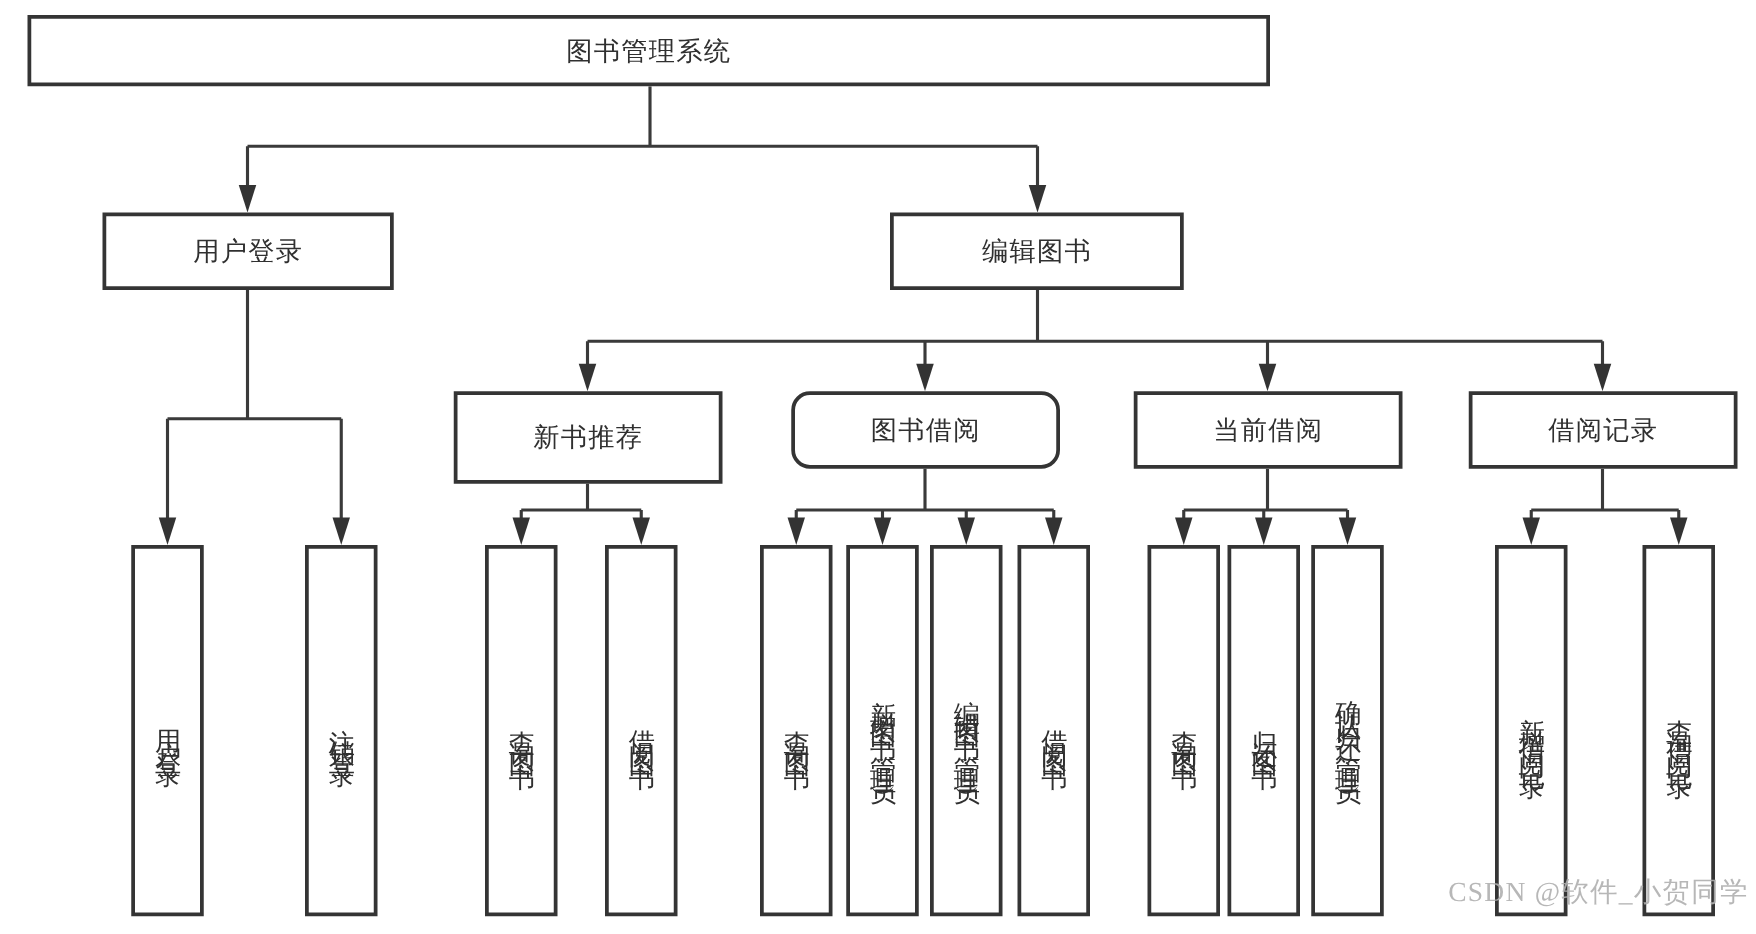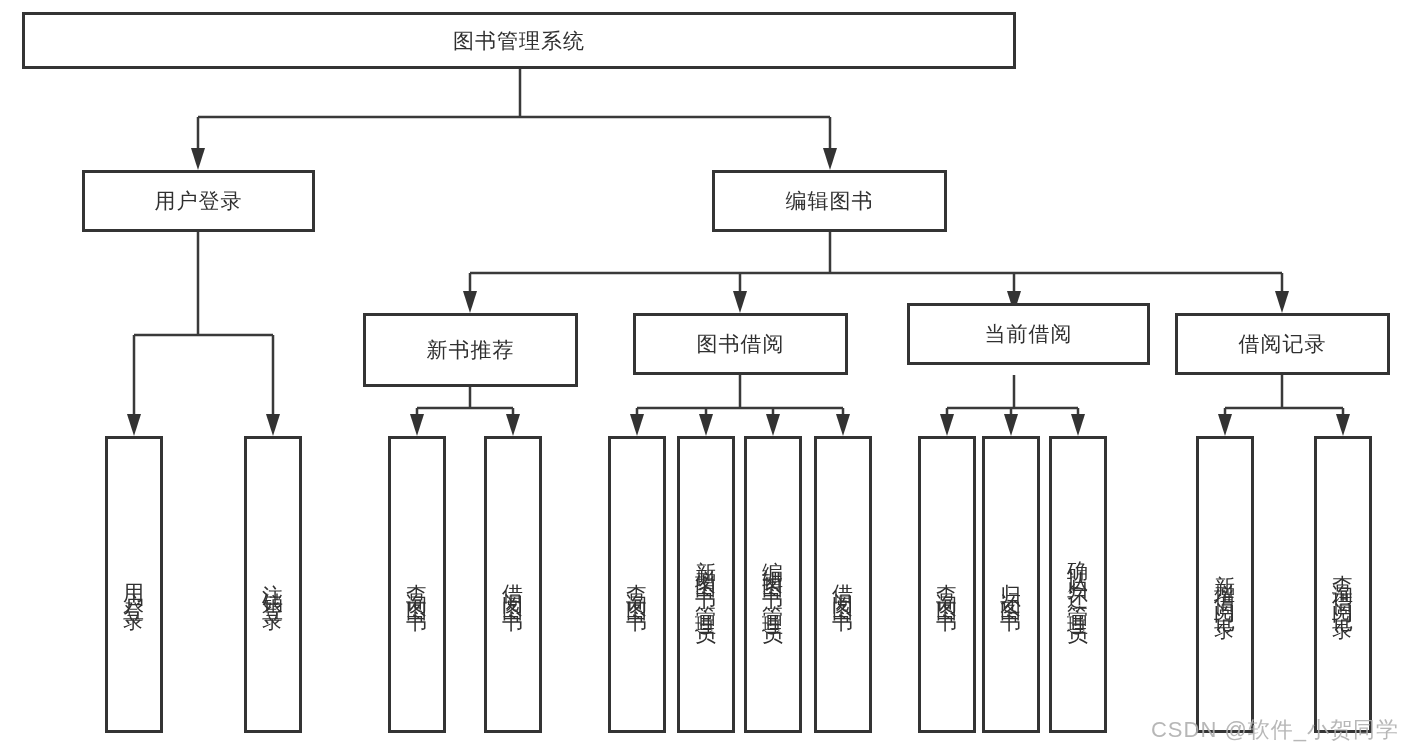--- a/index.html
+++ b/index.html
@@ -1,20 +1,20 @@
 <!DOCTYPE html>
 <html><head>
 <meta charset="utf-8">
 <style>
   html,body{margin:0;padding:0;background:#ffffff;}
   #canvas{
     position:relative;
     width:1405px;height:747px;
     background:#ffffff;
-    font-family:Liberation Sans, sans-serif;
+    font-family:Liberation Serif, serif;
     overflow:hidden;
   }
   .box{
     position:absolute;
     box-sizing:border-box;
     border:3px solid #343434;
     background:#ffffff;
     display:flex;
     align-items:center;
     justify-content:center;
@@ -37,21 +37,21 @@
     stroke-width:2.5;
     fill:none;
   }
   #connectors polygon{
     fill:#333333;
     stroke:none;
   }
   #watermark{
     position:absolute;
     right:6px;
-    bottom:2px;
+    bottom:18px;
     font-size:22px;
     color:rgba(175,175,175,0.9);
     letter-spacing:1px;
     z-index:5;
   }
 </style>
 </head>
 <body>
 
 <div id="canvas">
@@ -91,22 +91,22 @@
     <polygon points="1218,414 1232,414 1225,436"></polygon>
     <polygon points="1336,414 1350,414 1343,436"></polygon>
   </svg>
 
   <div class="box" style="left:22px;top:12px;width:994px;height:57px;">图书管理系统</div>
 
   <div class="box" style="left:82px;top:170px;width:233px;height:62px;">用户登录</div>
   <div class="box" style="left:712px;top:170px;width:235px;height:62px;">编辑图书</div>
 
   <div class="box" style="left:363px;top:313px;width:215px;height:74px;">新书推荐</div>
-  <div class="box" style="left:633px;top:313px;width:215px;height:62px;">图书借阅</div>
-  <div class="box" style="left:907px;top:303px;width:243px;height:62px;">当前借阅</div>
+  <div class="box" style="left:633px;top:313px;width:215px;height:62px;border-radius:15px;">图书借阅</div>
+  <div class="box" style="left:907px;top:313px;width:215px;height:62px;">当前借阅</div>
   <div class="box" style="left:1175px;top:313px;width:215px;height:62px;">借阅记录</div>
 
   <div class="box vbox" style="left:105px;top:436px;width:58px;height:297px;">用户登录</div>
   <div class="box vbox" style="left:244px;top:436px;width:58px;height:297px;">注销登录</div>
 
   <div class="box vbox" style="left:388px;top:436px;width:58px;height:297px;">查询图书</div>
   <div class="box vbox" style="left:484px;top:436px;width:58px;height:297px;">借阅图书</div>
 
   <div class="box vbox" style="left:608px;top:436px;width:58px;height:297px;">查询图书</div>
   <div class="box vbox" style="left:677px;top:436px;width:58px;height:297px;">新增图书（管理员）</div>

